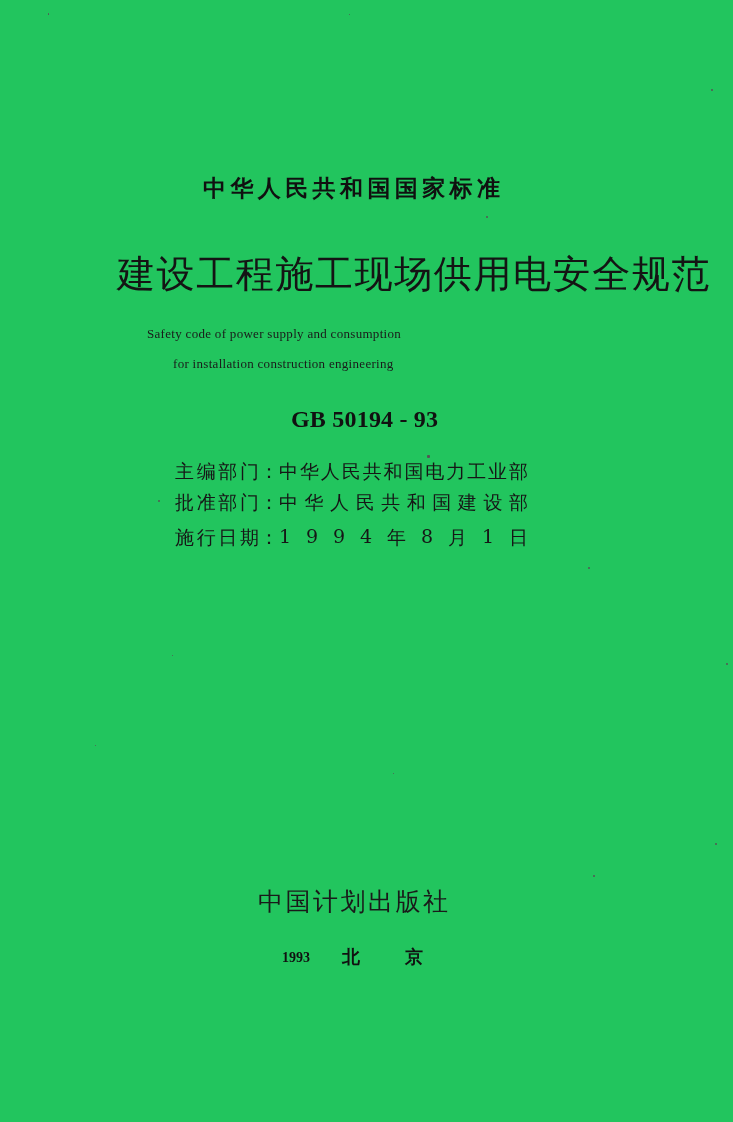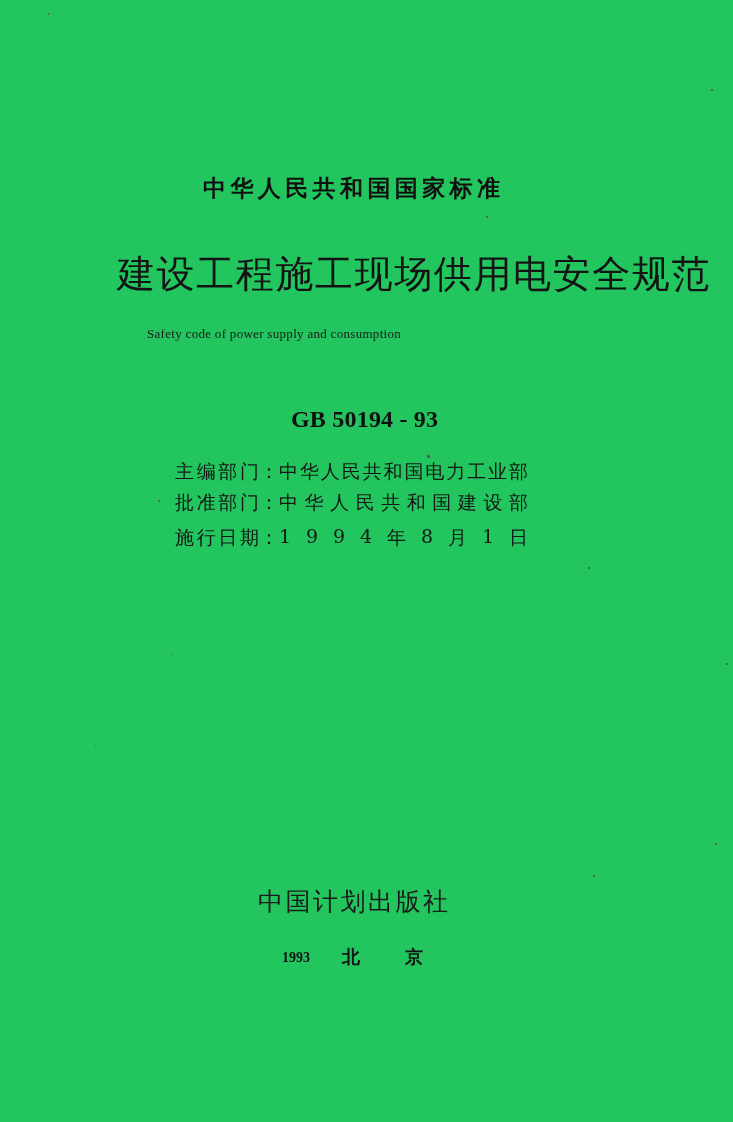--- a/index.html
+++ b/index.html
@@ -144,20 +144,21 @@
 </head>
 <body>
 
 <div class="page">
 
   <div class="abs std-heading">中华人民共和国国家标准</div>
 
   <div class="abs main-title">建设工程施工现场供用电安全规范</div>
 
   <div class="abs en-title en-line-1">Safety code of power supply and consumption</div>
+  <div class="abs en-title en-line-2">for installation construction engineering</div>
 
   <div class="abs gb-code">GB 50194 - 93</div>
 
   <div class="abs info-block">
 
     <div class="info-row">
       <div class="label">
         <span>主</span>
         <span>编</span>
         <span>部</span>

